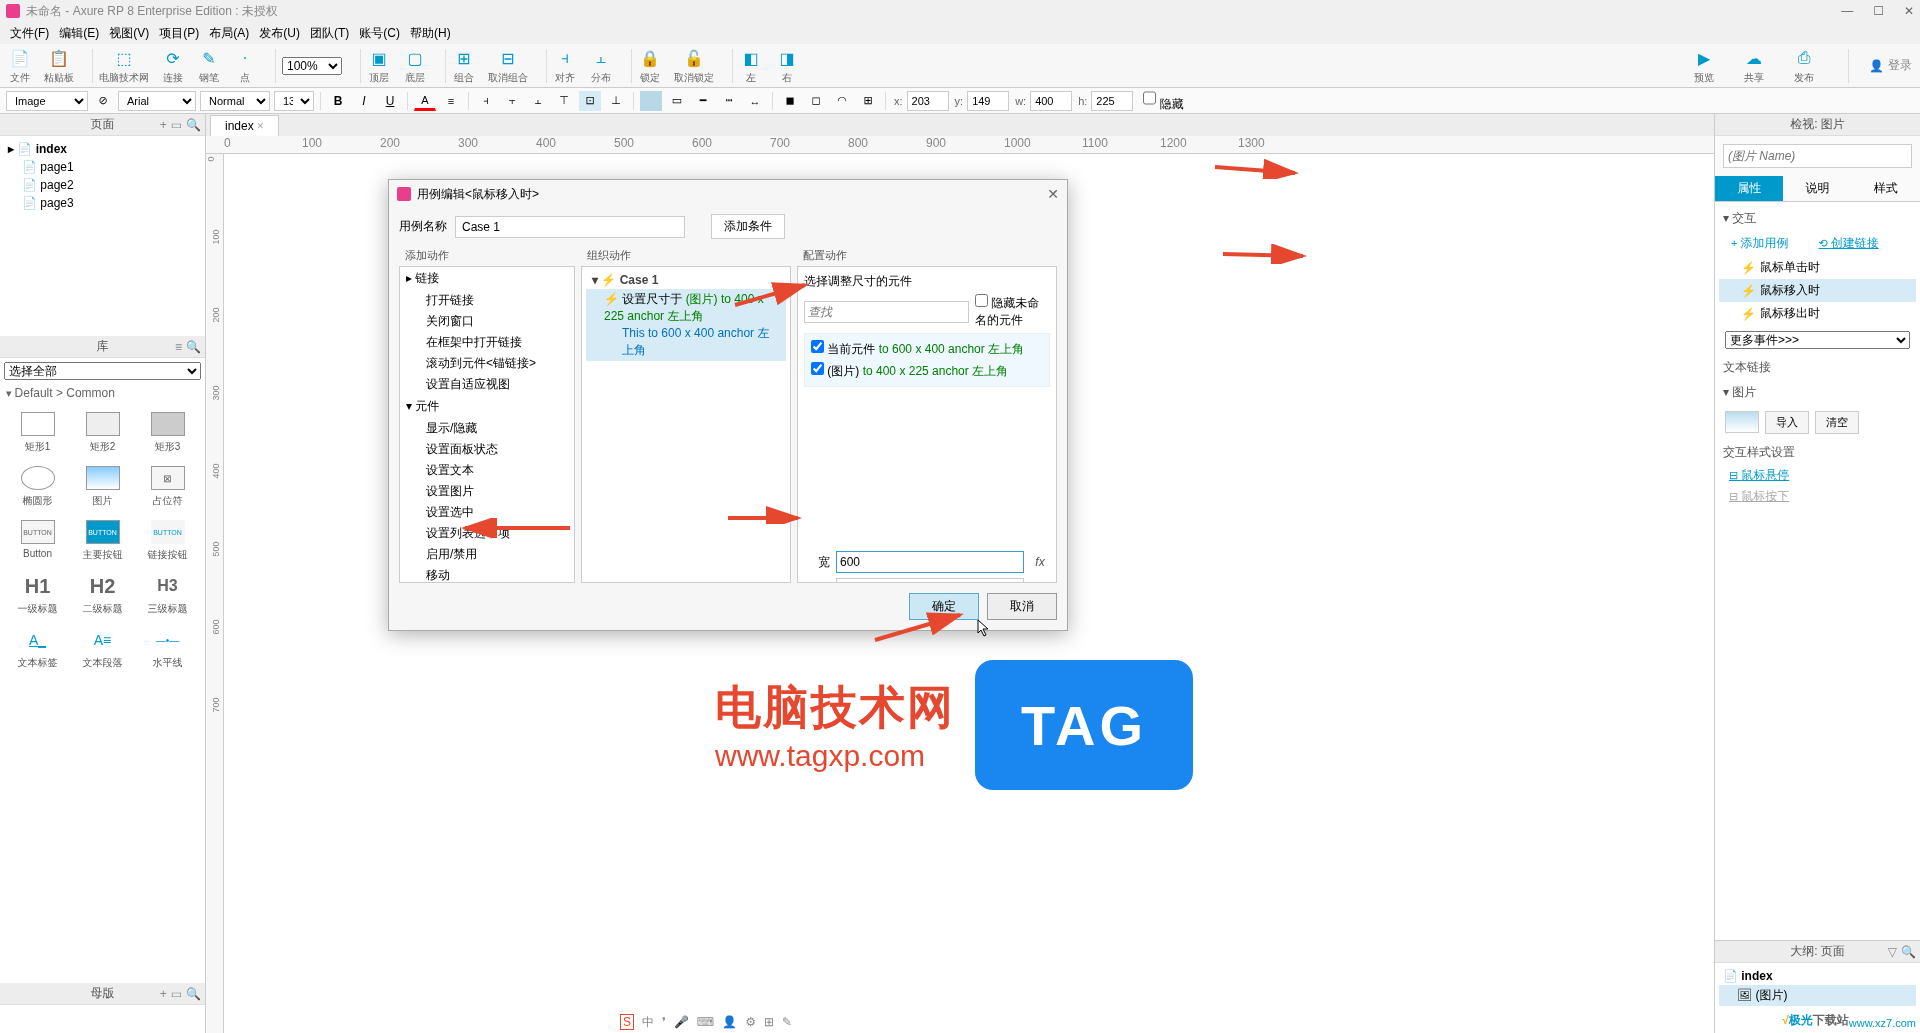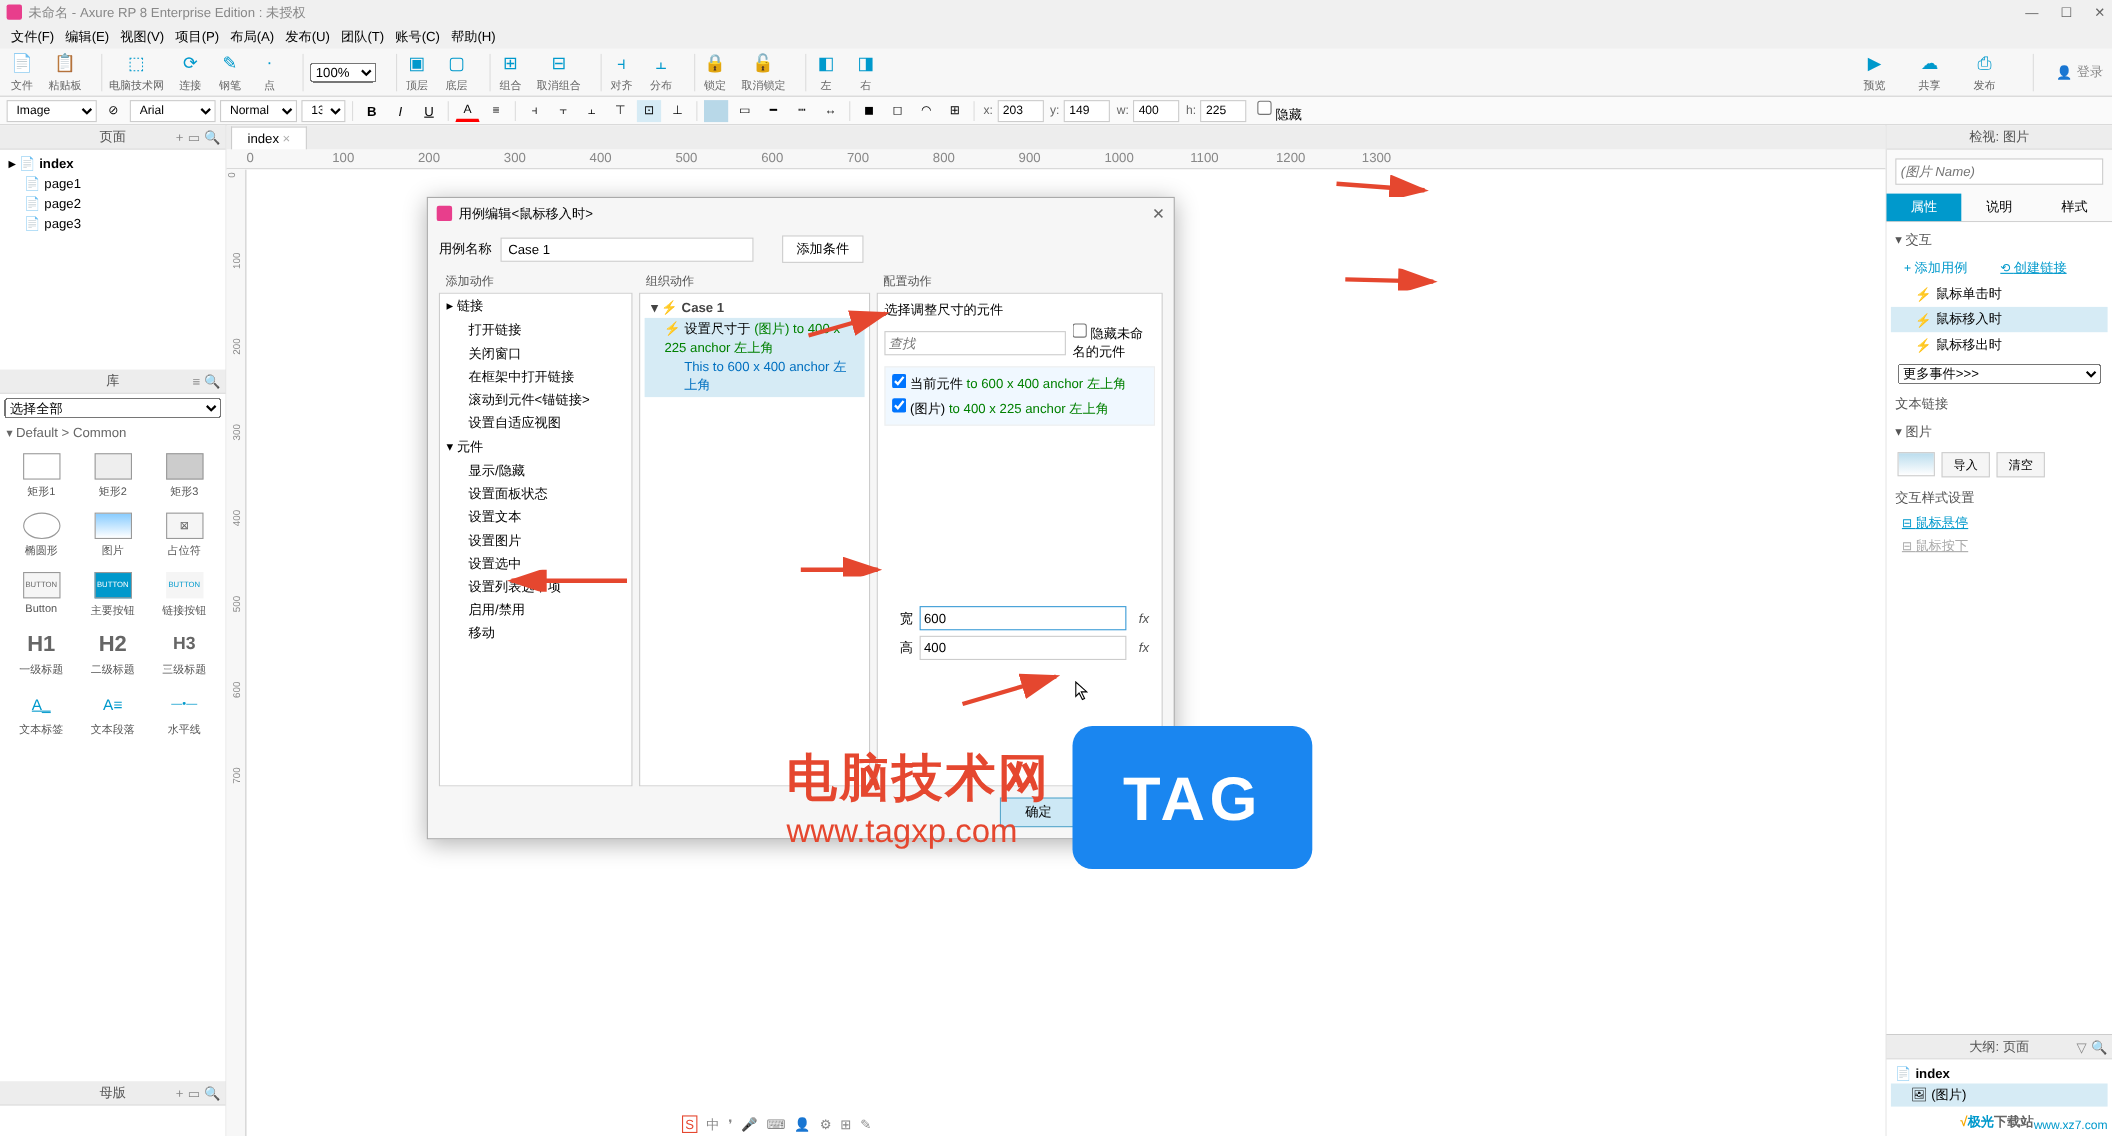--- a/index.html
+++ b/index.html
@@ -69,21 +69,21 @@
 .section-head { padding: 4px; color: #555; cursor: pointer; }
 .ix-link { color: #0099cc; padding: 2px 6px; font-size: 11px; }
 .ix-row { padding: 3px 6px 3px 22px; font-size: 11px; cursor: pointer; display: flex; align-items: center; gap: 4px; }
 .ix-row.hl { background: #d6ebf5; }
 .outline-panel { border-top: 1px solid #ccc; }
 .img-btns { display: flex; gap: 6px; padding: 6px; }
 .img-btn { padding: 3px 10px; border: 1px solid #ccc; background: #f5f5f5; cursor: pointer; font-size: 11px; }
 
 
 .mask { position: absolute; left: 0; top: 0; right: 0; bottom: 0; }
-.dialog { position: absolute; left: 388px; top: 179px; width: 680px; height: 584px; background: #f6f6f6; border: 1px solid #aaa; box-shadow: 0 4px 20px rgba(0,0,0,0.3); display: flex; flex-direction: column; }
+.dialog { position: absolute; left: 388px; top: 179px; width: 680px; height: 452px; background: #f6f6f6; border: 1px solid #aaa; box-shadow: 0 4px 20px rgba(0,0,0,0.3); display: flex; flex-direction: column; }
 .dlg-title { height: 28px; display: flex; align-items: center; padding: 0 8px; }
 .dlg-title .logo2 { width: 14px; height: 14px; background: #e83e8c; margin-right: 6px; border-radius: 2px; }
 .dlg-close { margin-left: auto; cursor: pointer; color: #666; font-size: 14px; }
 .dlg-row1 { padding: 6px 10px; display: flex; align-items: center; gap: 8px; }
 .dlg-row1 input { flex: 0 0 230px; border: 1px solid #ccc; padding: 3px 6px; }
 .dlg-add-cond { padding: 3px 12px; border: 1px solid #ccc; background: white; cursor: pointer; margin-left: 18px; }
 .dlg-cols { display: flex; flex: 1; padding: 0 10px; gap: 6px; overflow: hidden; }
 .dlg-col { border: 1px solid #ccc; background: white; display: flex; flex-direction: column; overflow: hidden; }
 .dlg-col-h { padding: 3px 6px; color: #555; font-size: 11px; }
 .c-add { width: 176px; }

